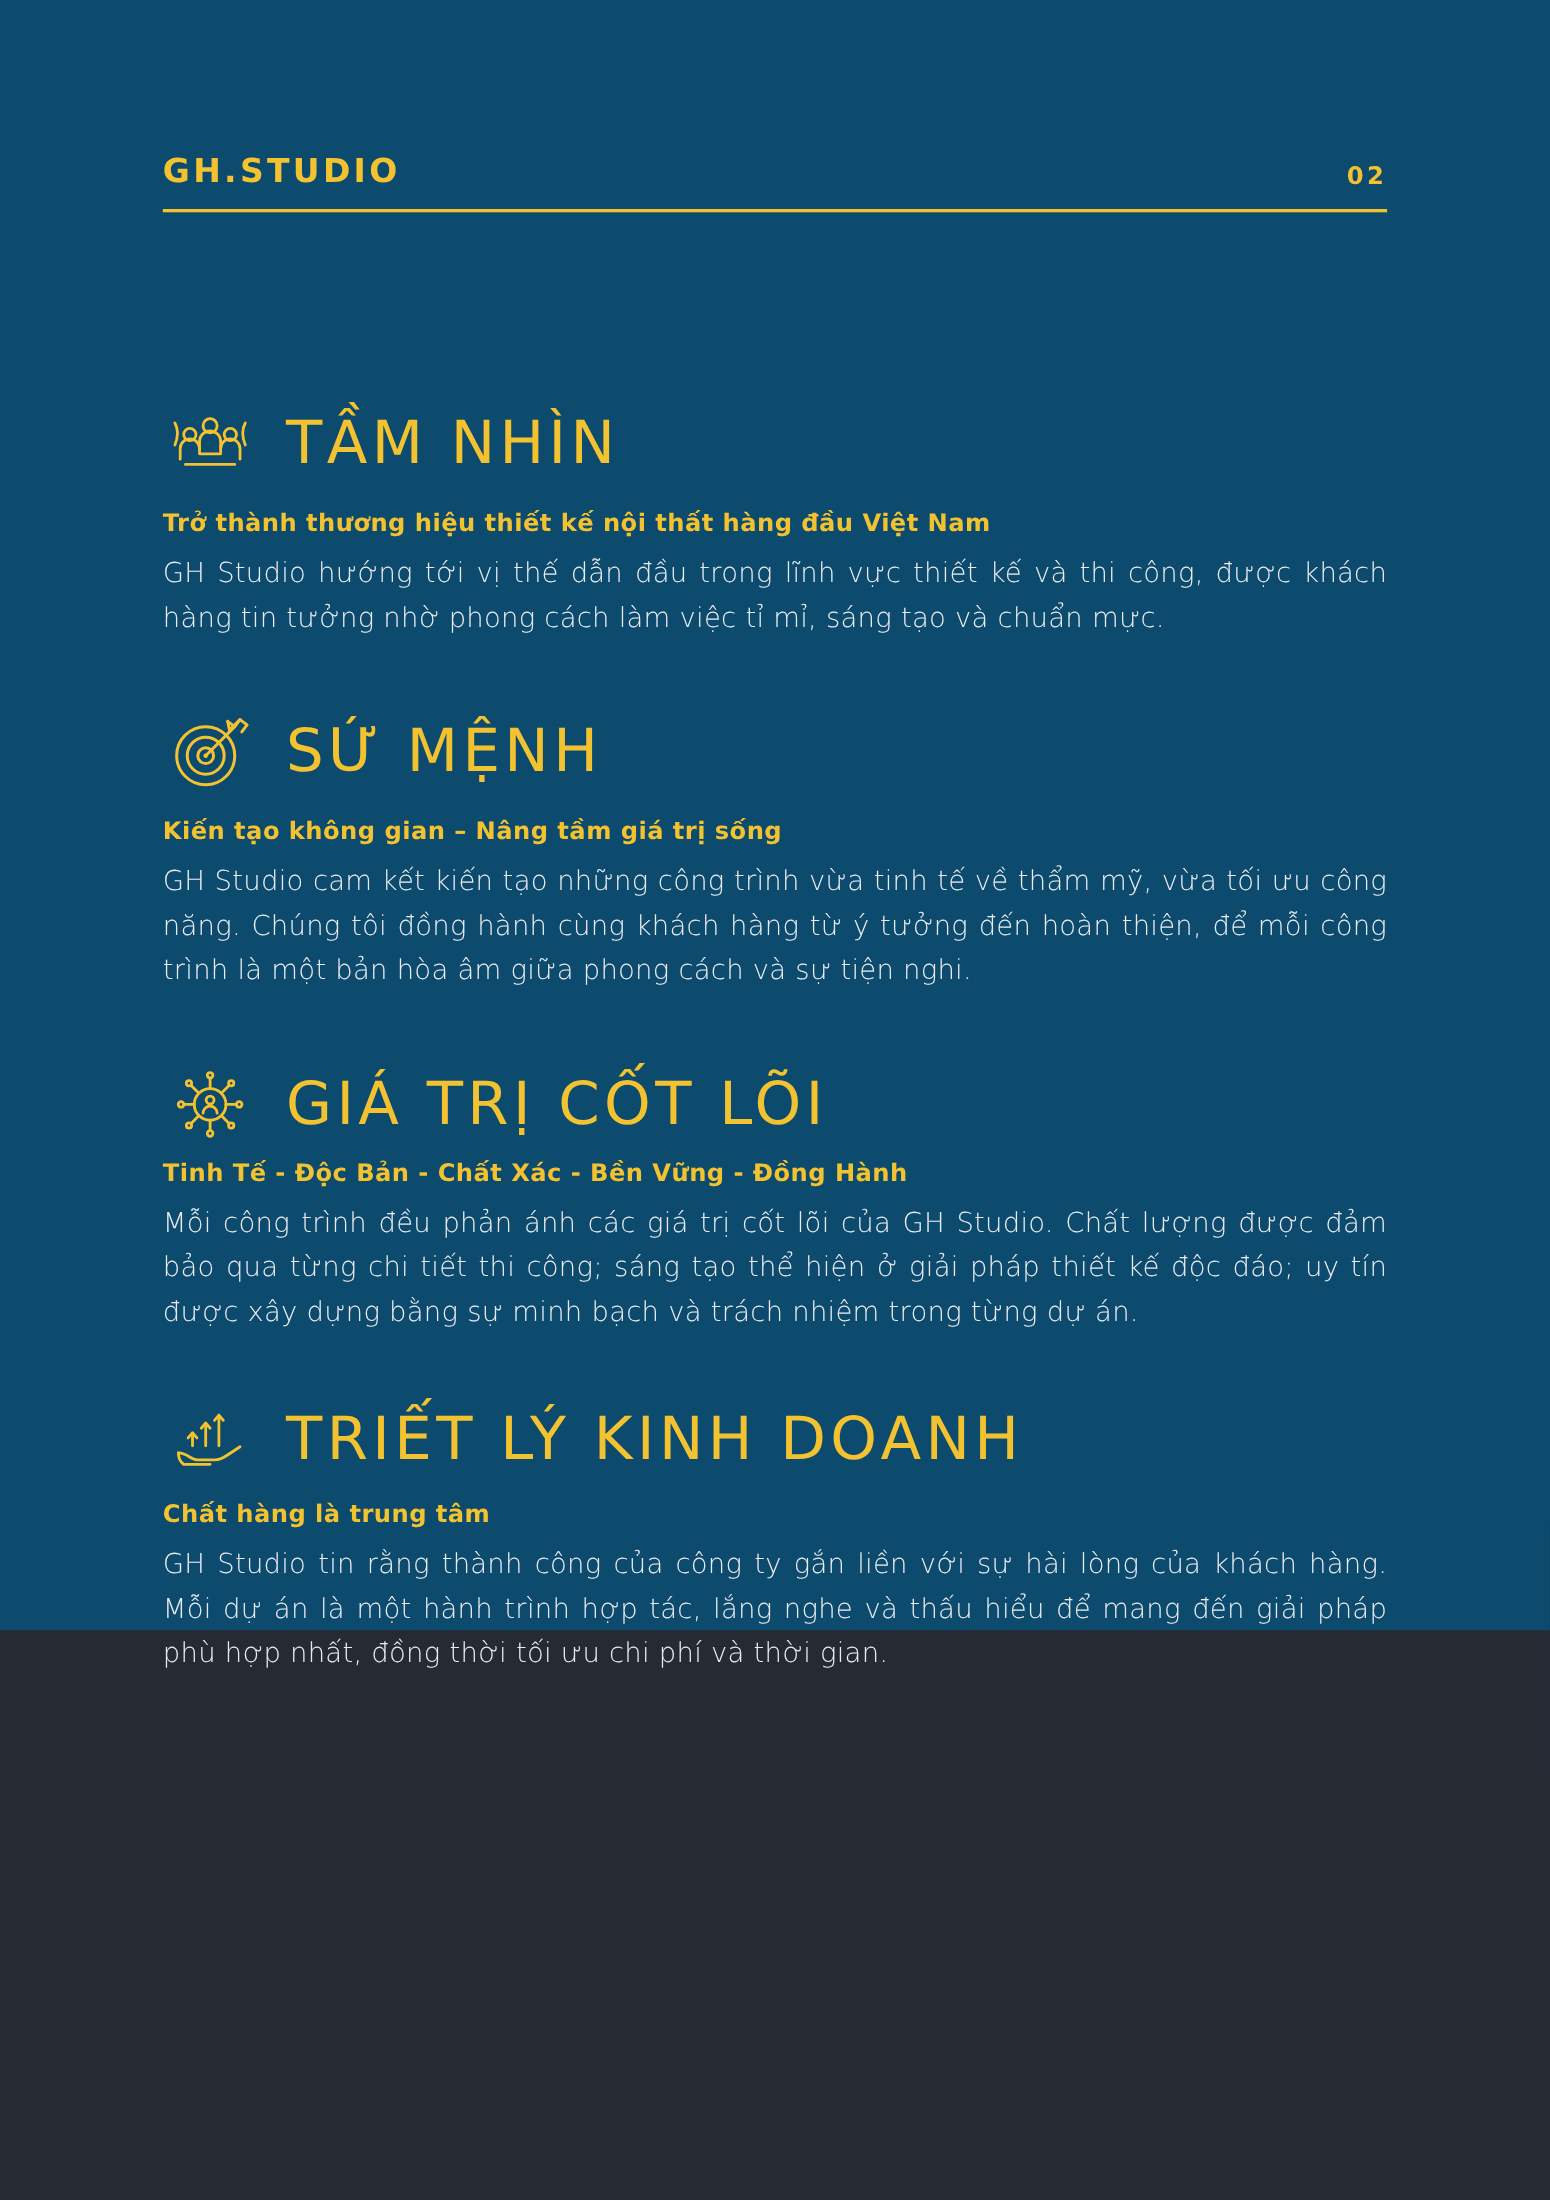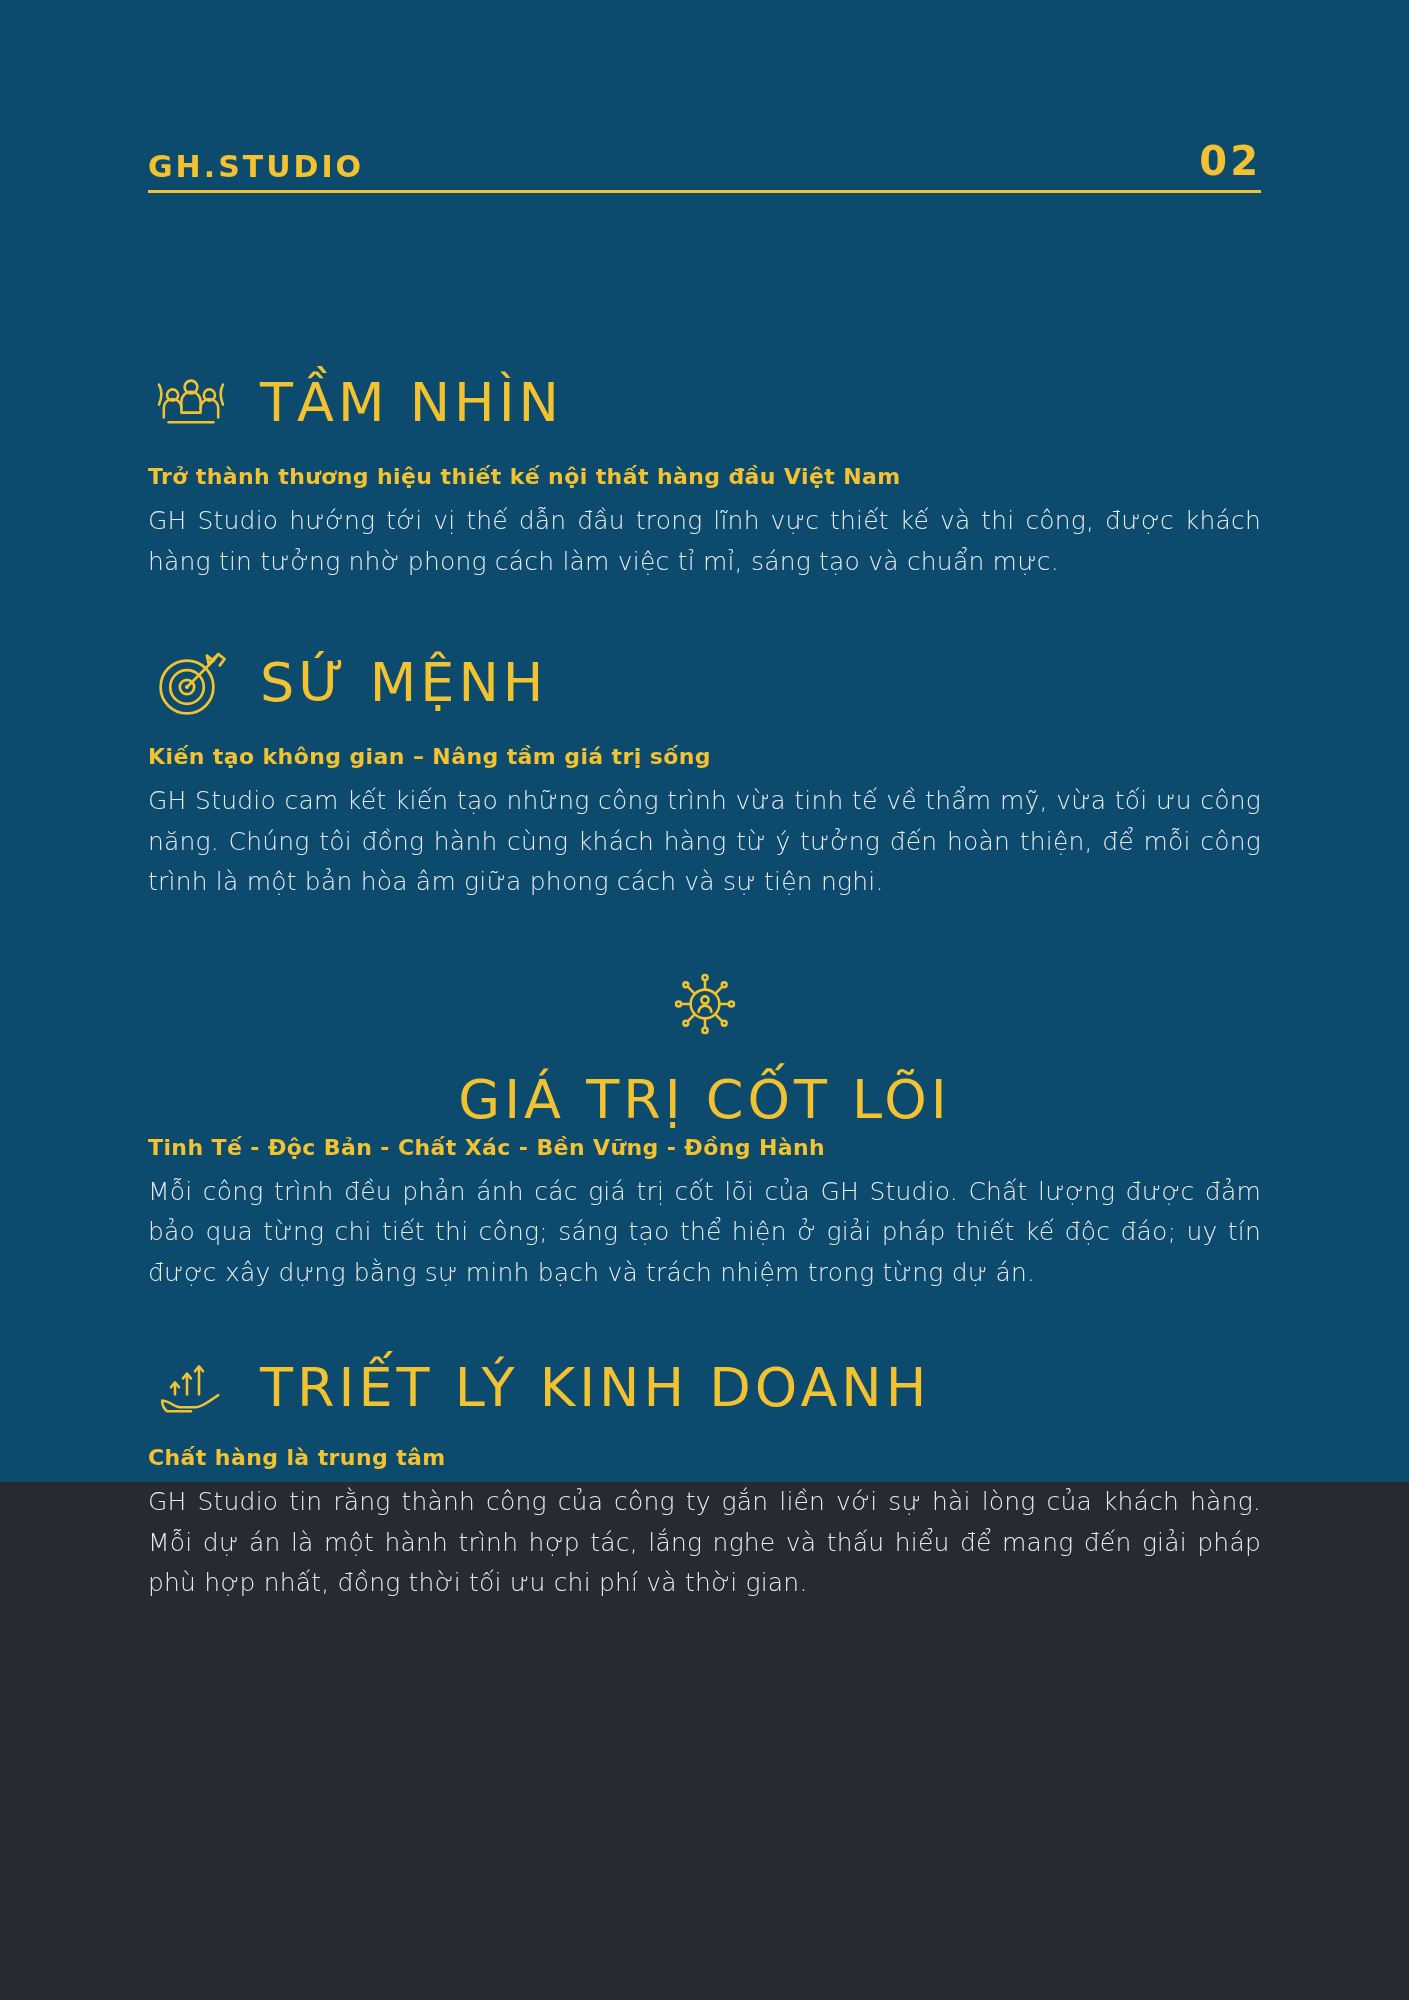--- a/index.html
+++ b/index.html
@@ -33,21 +33,21 @@
   .brand {
     font-family: "DejaVu Sans", sans-serif;
     font-weight: bold;
     font-size: 30px;
     letter-spacing: 3px;
     color: #f2c230;
   }
   .page-num {
     font-family: "DejaVu Sans", sans-serif;
     font-weight: bold;
-    font-size: 40px;
+    font-size: 22px;
     letter-spacing: 3px;
     color: #f2c230;
   }
   .header-rule {
     position: absolute;
     left: 148px;
     top: 190px;
     width: 1113px;
     height: 3px;
     background: #f2c230;
@@ -99,21 +99,21 @@
     font-weight: 300;
     line-height: 1.62;
     color: #e9ebee;
     text-align: justify;
     letter-spacing: 0.2px;
   }
   
   .sec-1 { margin-bottom: 58px; }
   .sec-2 { margin-bottom: 58px; }
   .sec-3 { margin-bottom: 52px; }
-  .sec-3 .sec-head { margin-bottom: 8px; flex-direction: column; }
+  .sec-3 .sec-head { margin-bottom: 8px; }
   .sec-4 .sec-head { margin-bottom: 14px; }
 </style>
 </head>
 <body>
 
 <div class="page">
 
   <div class="header">
     <div class="brand">GH.STUDIO</div>
     <div class="page-num">02</div>

